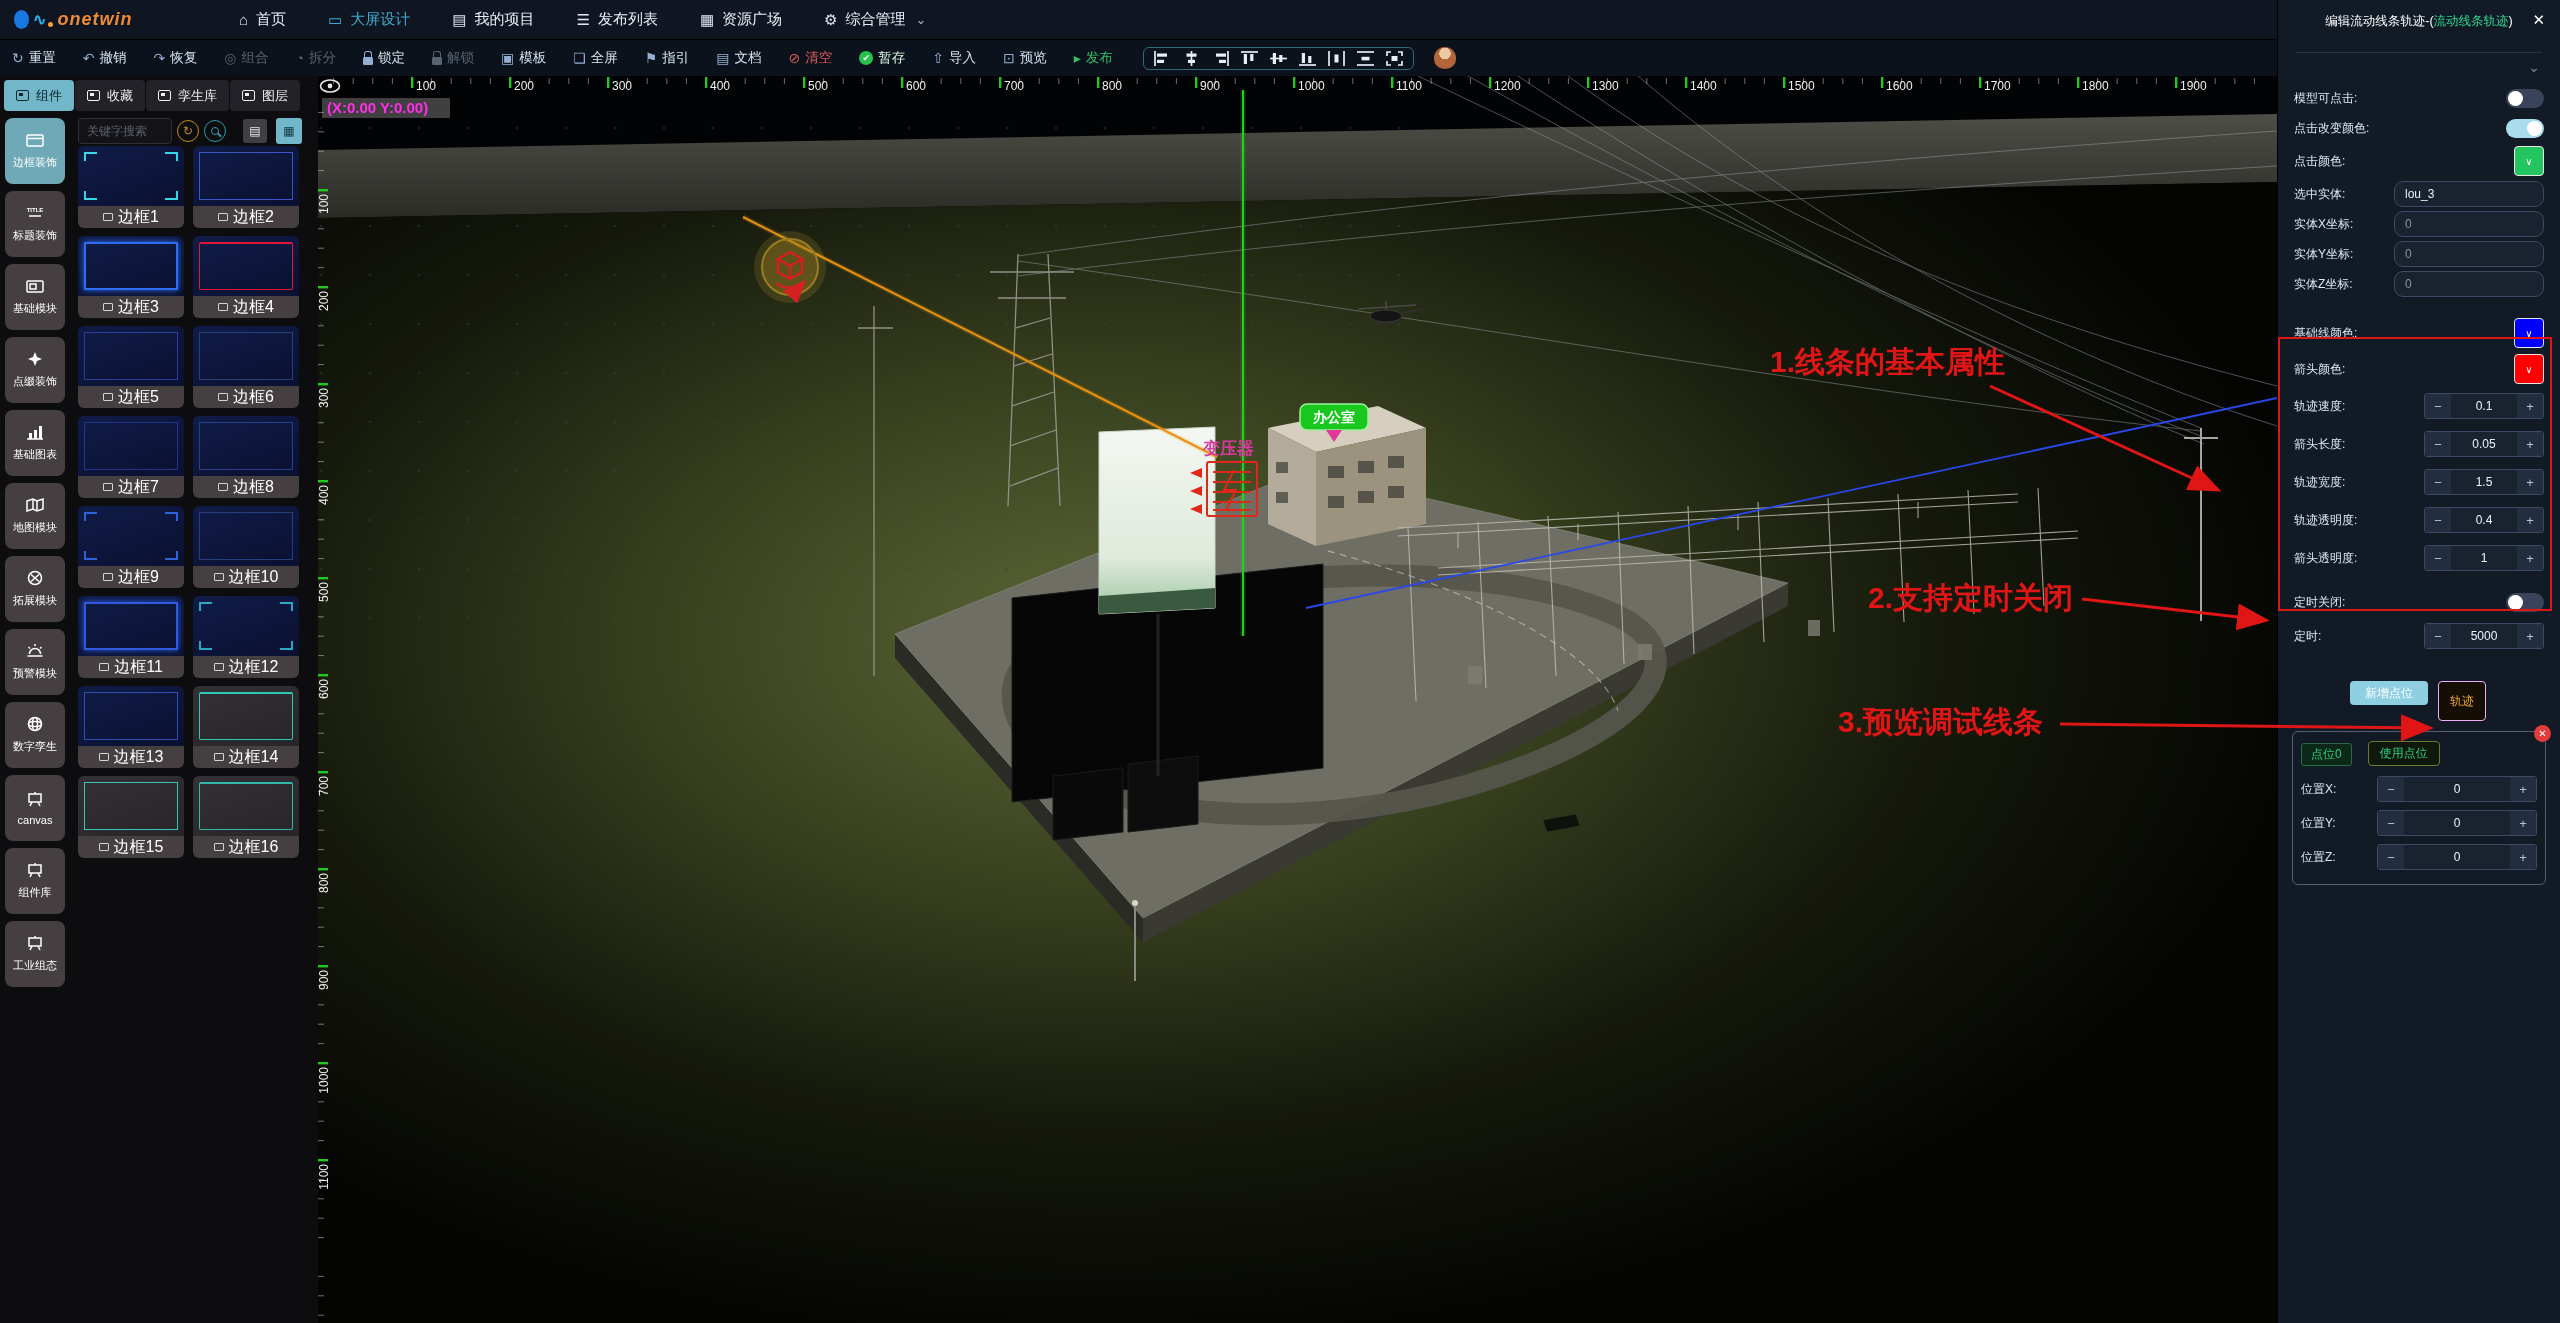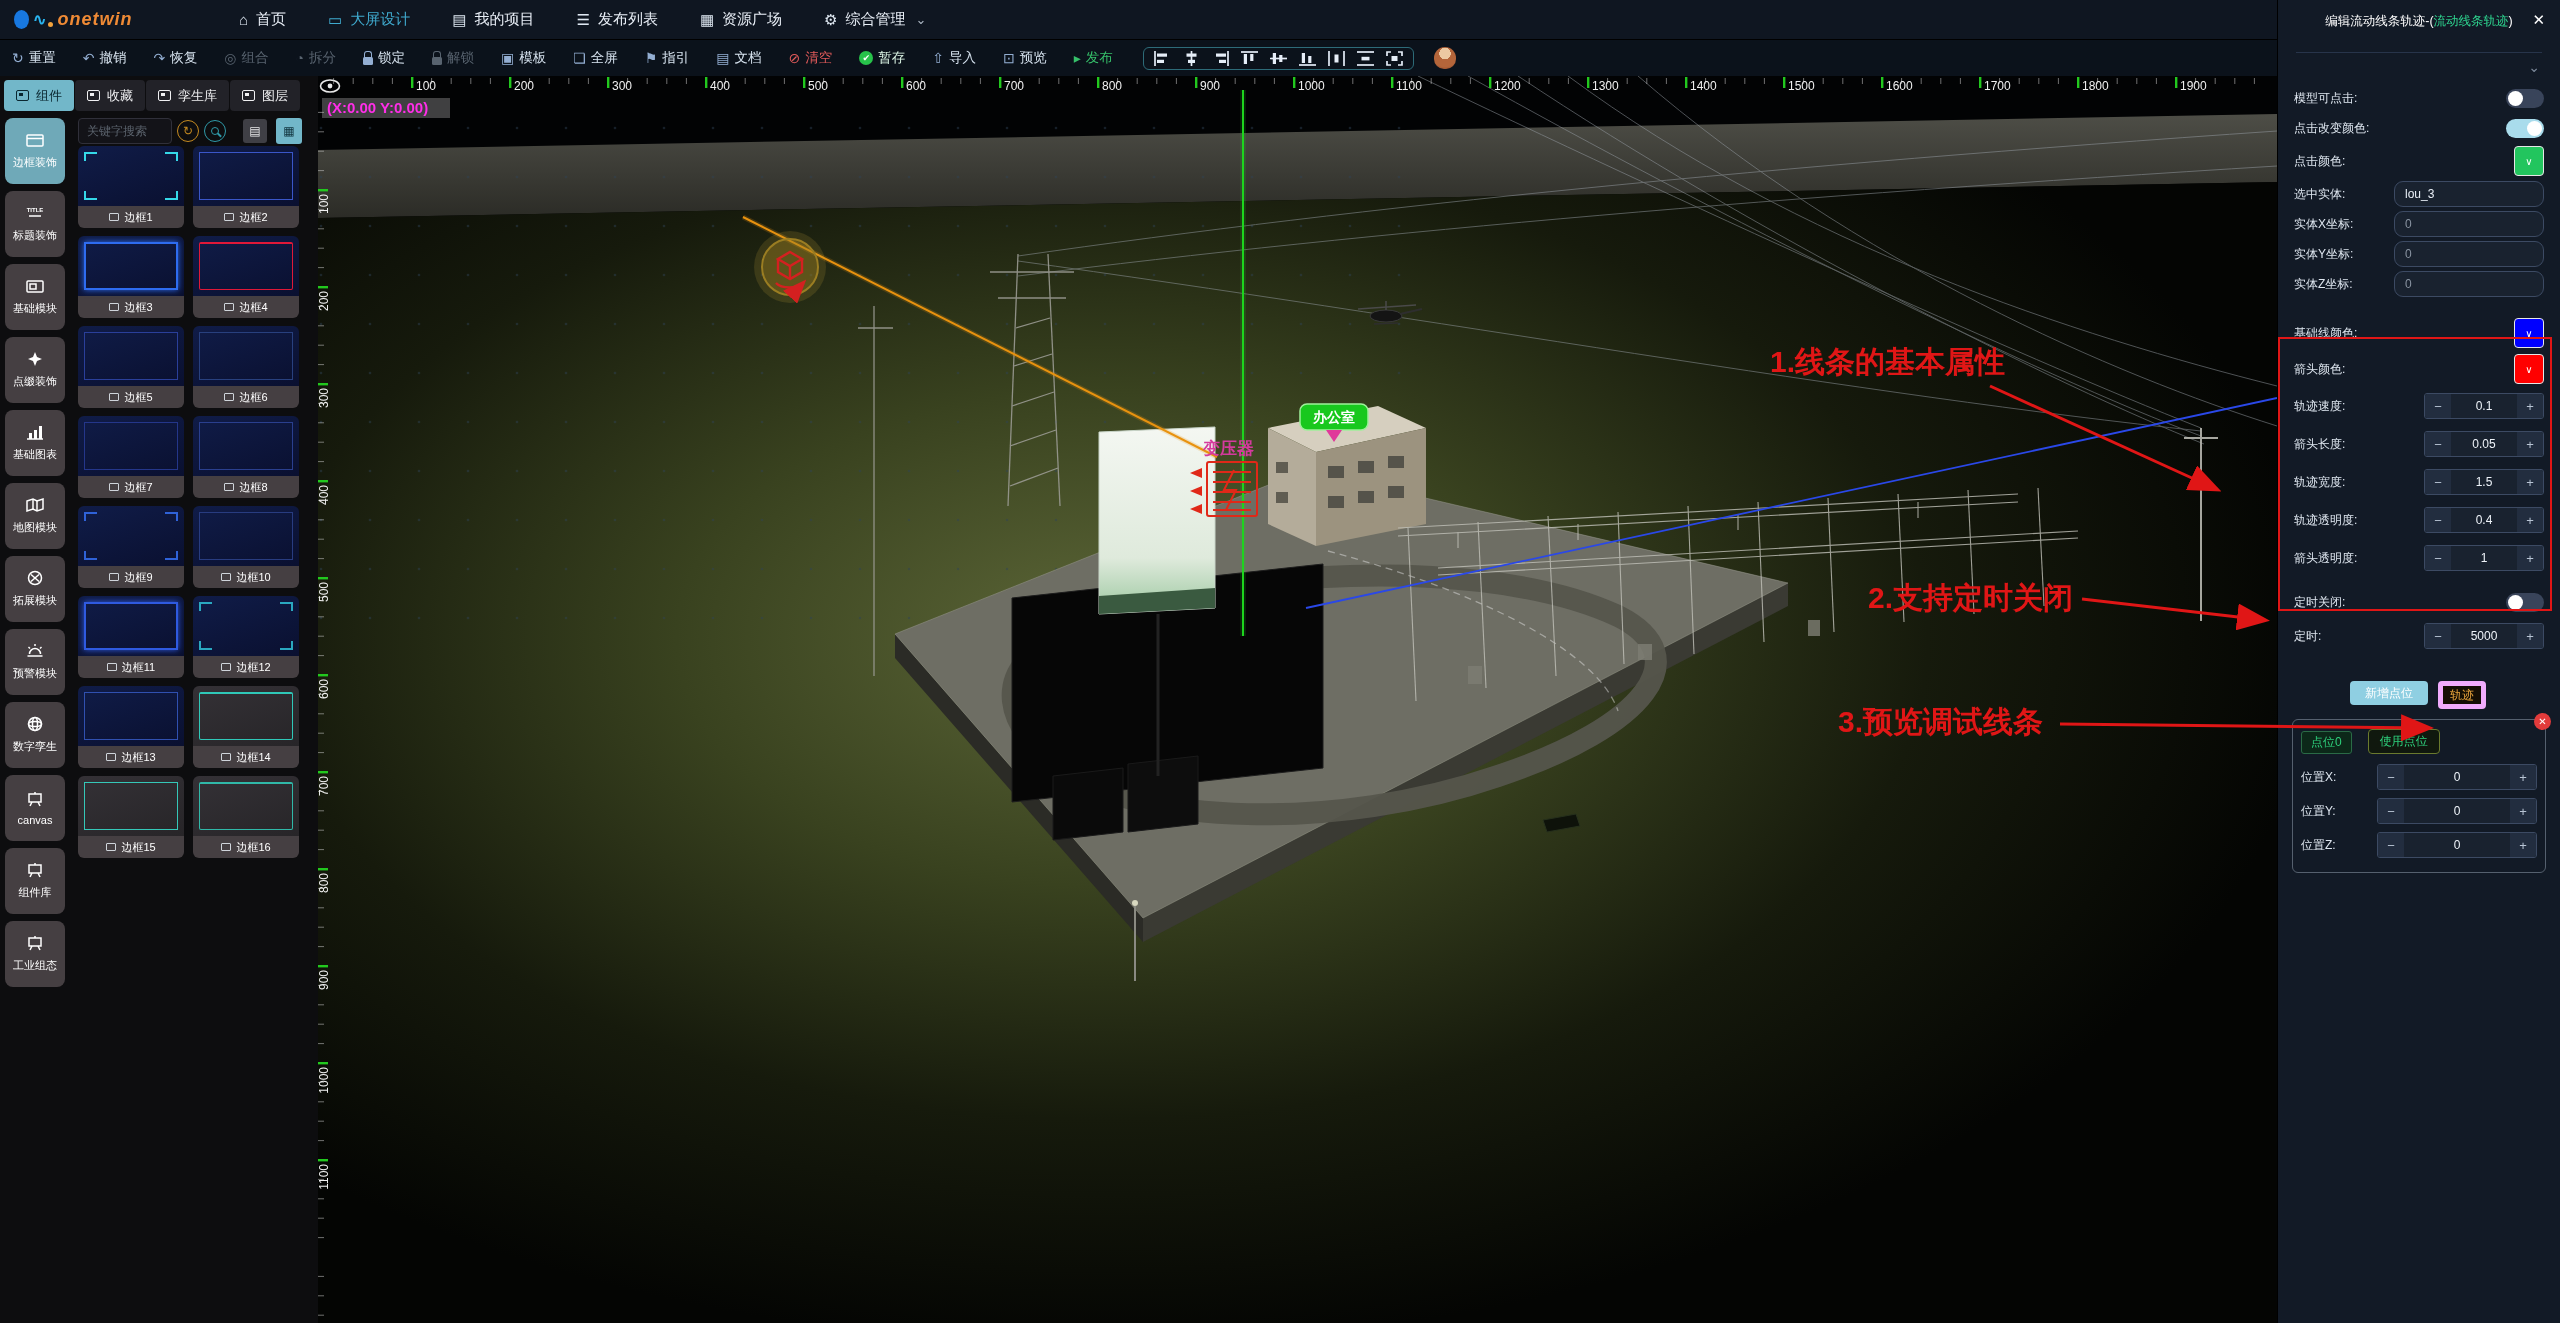--- a/index.html
+++ b/index.html
@@ -84,21 +84,21 @@
   .fr-corners { background:
     linear-gradient(var(--c),var(--c)) left top/13px 2px,
     linear-gradient(var(--c),var(--c)) left top/2px 9px,
     linear-gradient(var(--c),var(--c)) right top/13px 2px,
     linear-gradient(var(--c),var(--c)) right top/2px 9px,
     linear-gradient(var(--c),var(--c)) left bottom/13px 2px,
     linear-gradient(var(--c),var(--c)) left bottom/2px 9px,
     linear-gradient(var(--c),var(--c)) right bottom/13px 2px,
     linear-gradient(var(--c),var(--c)) right bottom/2px 9px;
     background-repeat:no-repeat; }
-  .clabel { height:22px; background:#453f42; color:#fff; font-size:11px; display:flex; align-items:center;
+  .clabel { height:22px; background:#453f42; color:#fff; font-size:16px; display:flex; align-items:center;
             justify-content:center; gap:5px; }
   .clabel .mini { width:10px; height:8px; border:1px solid #cfd4da; border-radius:1px; }
 
   
   .cfg { position:absolute; left:8px; top:1000px; width:368px; z-index:5; }
   .cfg-head { display:flex; align-items:center; gap:14px; }
   .cfg-title { color:#fff; font-size:16px; font-weight:bold; }
   .btn-add { width:47px; height:19px; background:#7fc7de; color:#fff; font-size:12px; border-radius:3px;
              display:flex; align-items:center; justify-content:center; cursor:pointer; }
   .btn-del { width:47px; height:19px; background:#f05355; color:#fff; font-size:12px; border-radius:3px;
@@ -143,21 +143,21 @@
             color:#e9eff7; font-size:12px; padding:0 10px; outline:none; }
   .tinput.dim { color:#8a94a2; }
   .stepper { display:flex; width:120px; height:26px; border:1px solid #3c4a63; border-radius:3px; overflow:hidden; }
   .stp-btn { width:26px; background:#222d3f; color:#b8c4d4; display:flex; align-items:center; justify-content:center;
              font-size:13px; cursor:pointer; }
   .stp-val { flex:1; background:#19222f; color:#eef3f9; display:flex; align-items:center; justify-content:center;
              font-size:12px; }
   .rp-btnrow { display:flex; gap:10px; margin:26px 0 0 72px; }
   .btn-addpoint { width:78px; height:24px; background:#8fcfe2; color:#fff; font-size:12px; border-radius:4px;
                   display:flex; align-items:center; justify-content:center; cursor:pointer; }
-  .btn-track { width:48px; height:28px; background:#140e04; border:5px solid #f0abfc; color:#e8a33c;
+  .btn-track { width:48px; height:40px; background:#140e04; border:1px solid #f0abfc; color:#e8a33c;
                font-size:12px; border-radius:4px; display:flex; align-items:center; justify-content:center; cursor:pointer; }
   .point-card { position:relative; margin:10px 14px 0 14px; border:1px solid #55606e; border-radius:6px;
                 padding:9px 8px 10px 8px; }
   .pc-close { position:absolute; top:-7px; right:-6px; width:17px; height:17px; border-radius:50%; background:#e23b3b;
               color:#fff; font-size:10px; display:flex; align-items:center; justify-content:center; cursor:pointer; }
   .pc-head { display:flex; align-items:flex-end; gap:16px; margin-bottom:6px; }
   .pc-tag { background:#0c2819; border:1px solid #2a6a46; color:#2ed07c; font-size:12px; border-radius:3px;
             padding:2px 9px; }
   .pc-use { background:#10180e; border:1px solid #6a7a2e; color:#2ed07c; font-size:12px; border-radius:4px;
             padding:3px 11px; cursor:pointer; }

